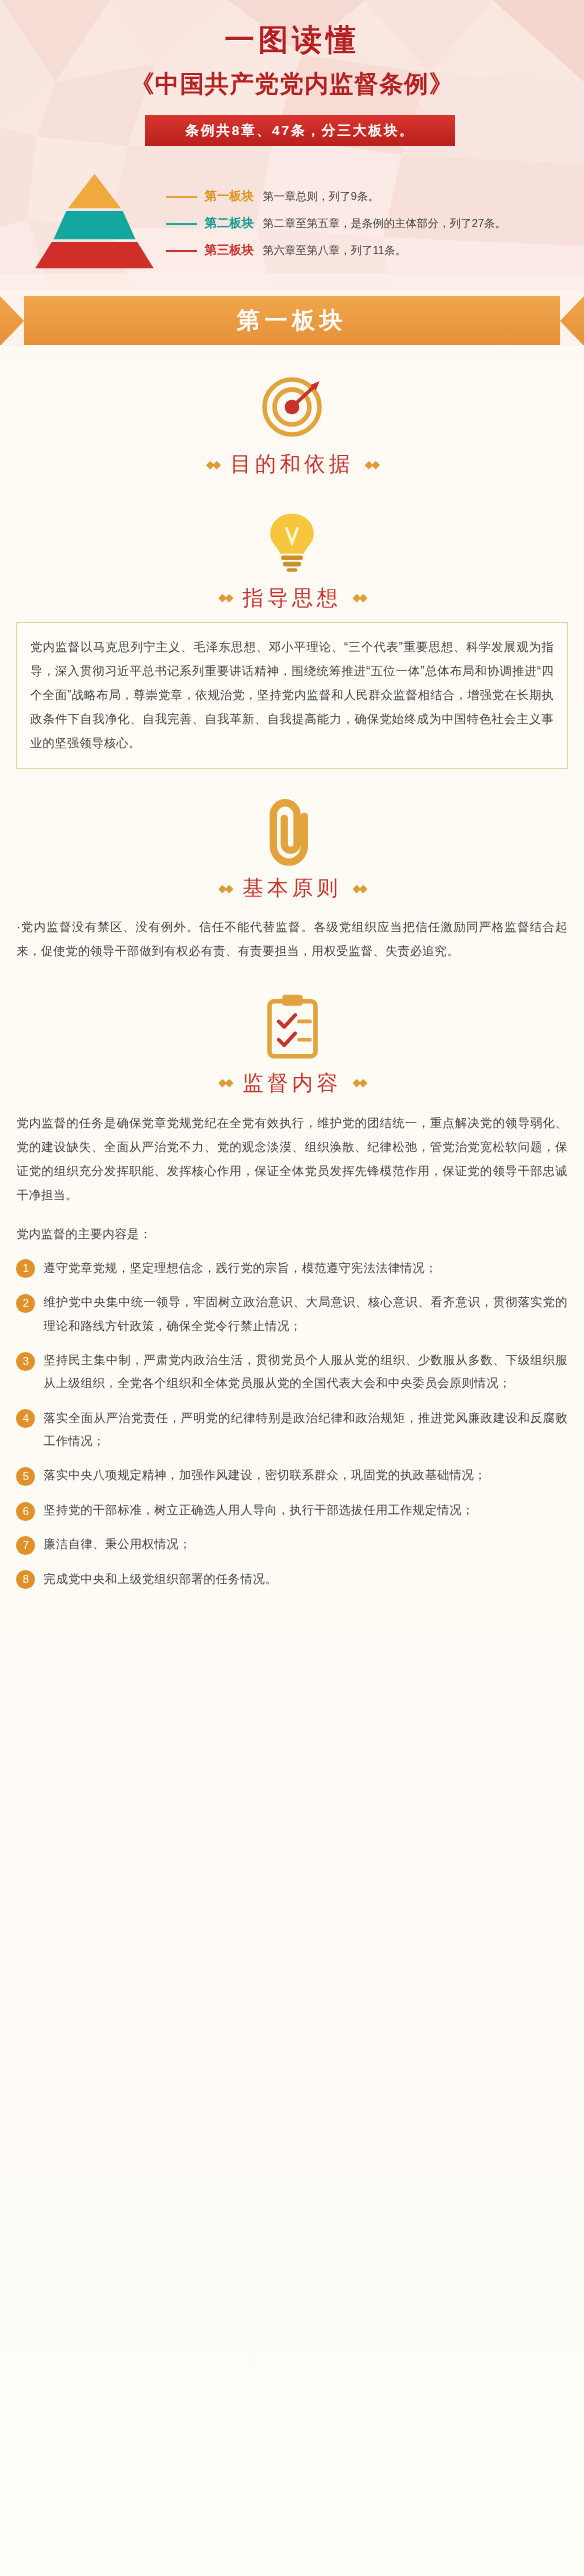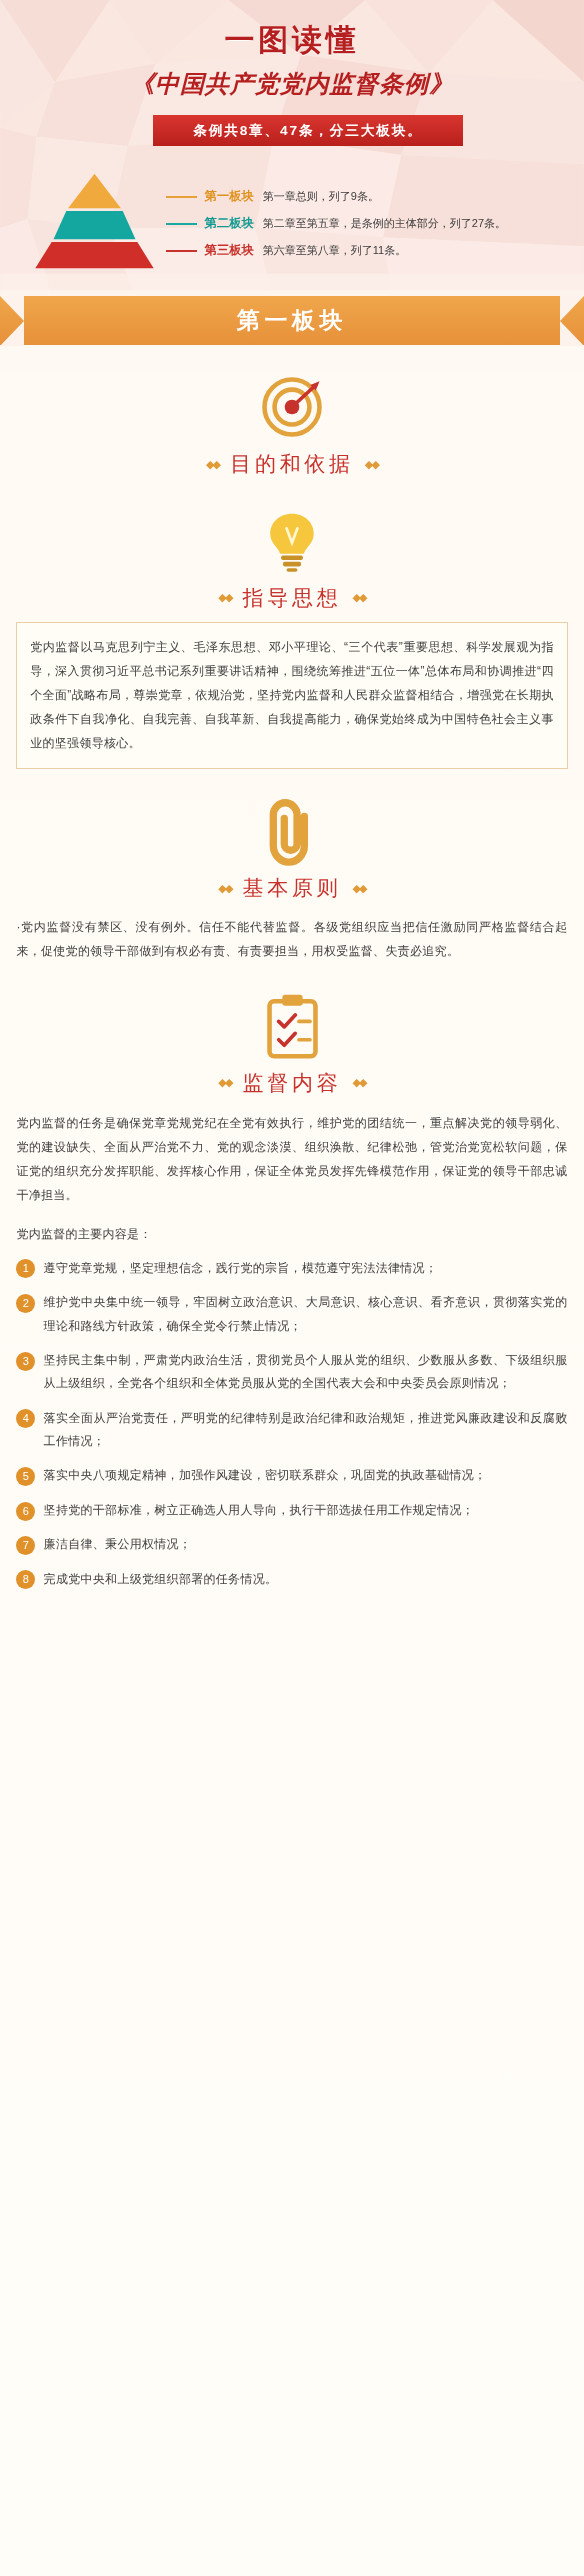--- a/index.html
+++ b/index.html
@@ -40,31 +40,30 @@
     line-height: 1.3;
     text-shadow: 0 0.9px 0 #fff;
   }
   .title-sub {
     margin-top: 9px;
     font-size: 24px;
     font-weight: bold;
     color: #b51f1f;
     letter-spacing: 0.9px;
     line-height: 1.35;
-    font-style: italic;
   }
   .ribbon-wrap {
     margin: 14.6px auto 0 auto;
     position: relative;
     width: 310px;
     height: 31px;
   }
   .ribbon {
     position: absolute;
-    left: 16px; top: 0;
+    left: 8px; top: 0;
     width: 310px; height: 31px;
     background: linear-gradient(180deg, #d9352f 0%, #b8201c 100%);
     color: #fff;
     font-size: 13.7px;
     font-weight: bold;
     letter-spacing: 1.8px;
     line-height: 31px;
     text-align: center;
     clip-path: polygon(0 0, 100% 0, 100% 100%, 0 100%);
   }

